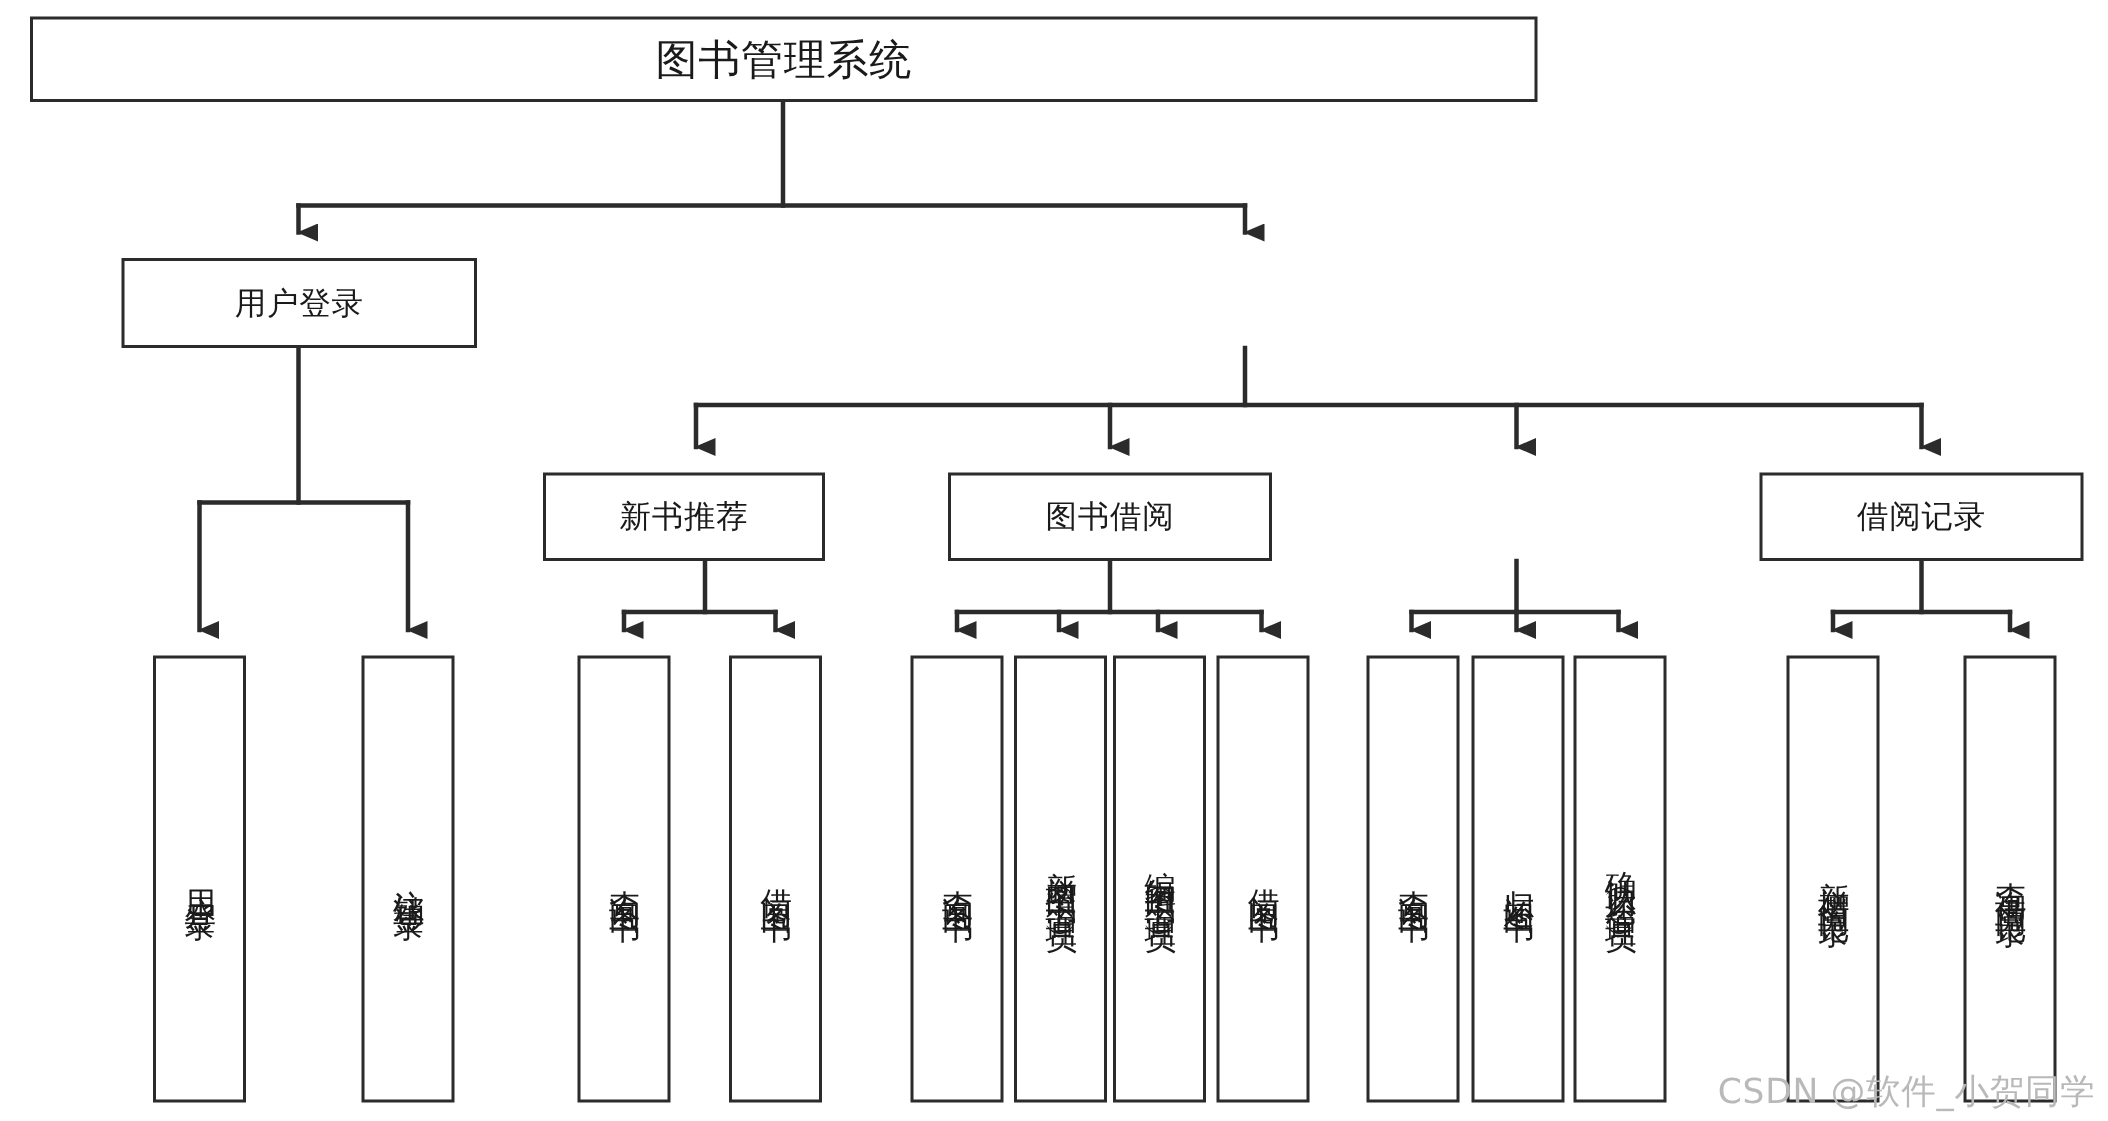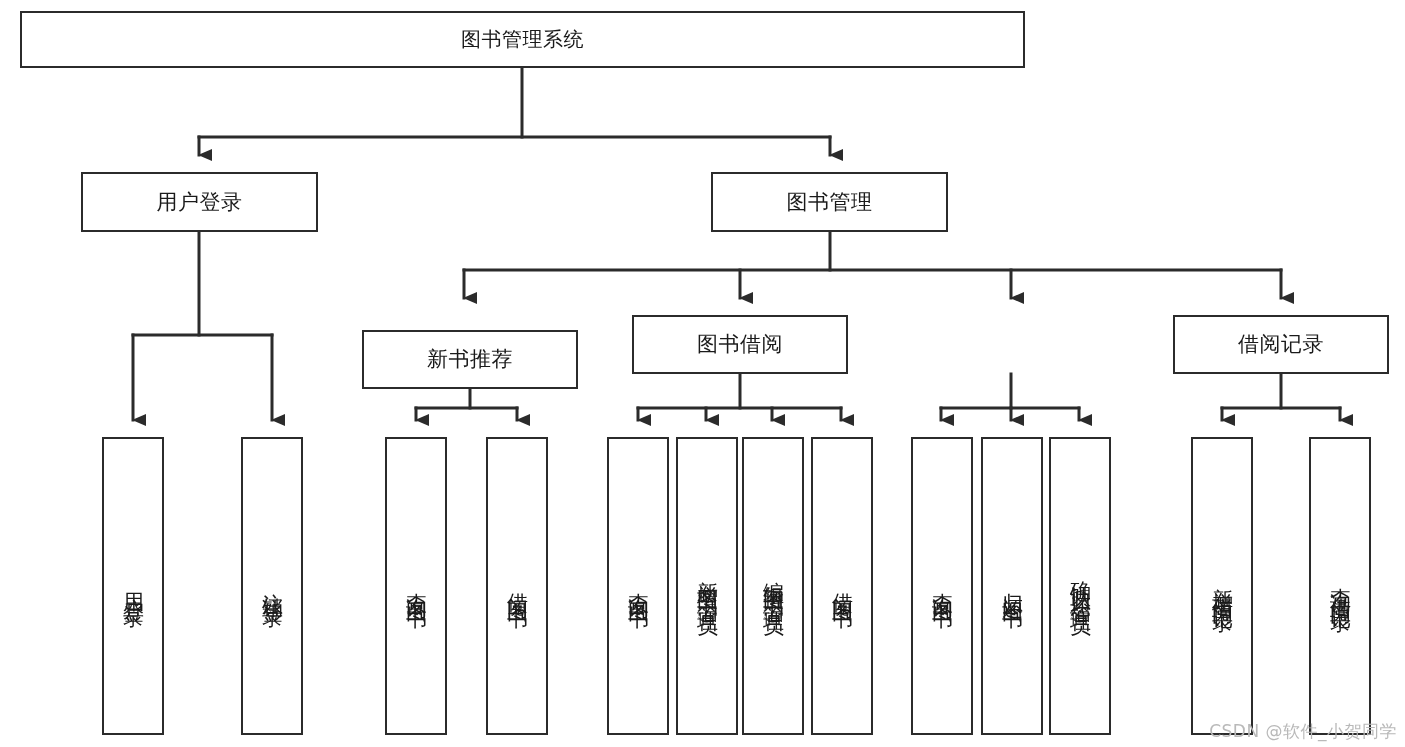--- a/index.html
+++ b/index.html
@@ -55,27 +55,27 @@
   .node.vertical .node-label {
     writing-mode: vertical-rl;
     text-orientation: upright;
     font-size: 21px;
     letter-spacing: 5px;
     line-height: 1;
     white-space: nowrap;
     max-height: 100%;
   }
   #node-root .node-label {
-    font-size: 20px;
+    font-size: 28px;
   }
   .watermark {
     position: absolute;
     right: 8px;
     bottom: 4px;
-    font-size: 17px;
+    font-size: 23px;
     color: #b9b9b9;
     letter-spacing: 0.5px;
     white-space: nowrap;
     z-index: 3;
     font-family: "DejaVu Sans", "Liberation Sans", sans-serif;
     margin-left: 35px;
   }
 </style>
 </head>
 <body>
@@ -134,25 +134,22 @@
   </svg>
 
   <div class="node horizontal" id="node-root" style="left:20px; top:11px; width:1005px; height:57px;">
     <span class="node-label">图书管理系统</span>
   </div>
 
   <div class="node horizontal" style="left:81px; top:172px; width:237px; height:60px;">
     <span class="node-label">用户登录</span>
   </div>
 
-  <div class="node horizontal" style="left:711px; top:172px; width:237px; height:60px;">
-    <span class="node-label">图书管理</span>
-  </div>
-
-  <div class="node horizontal" style="left:362px; top:315px; width:216px; height:59px;margin-top:15px;">
+
+  <div class="node horizontal" style="left:362px; top:315px; width:188px; height:59px;">
     <span class="node-label">新书推荐</span>
   </div>
 
   <div class="node horizontal" style="left:632px; top:315px; width:216px; height:59px;justify-content:center;">
     <span class="node-label">图书借阅</span>
   </div>
 
 
   <div class="node horizontal" style="left:1173px; top:315px; width:216px; height:59px;">
     <span class="node-label">借阅记录</span>

